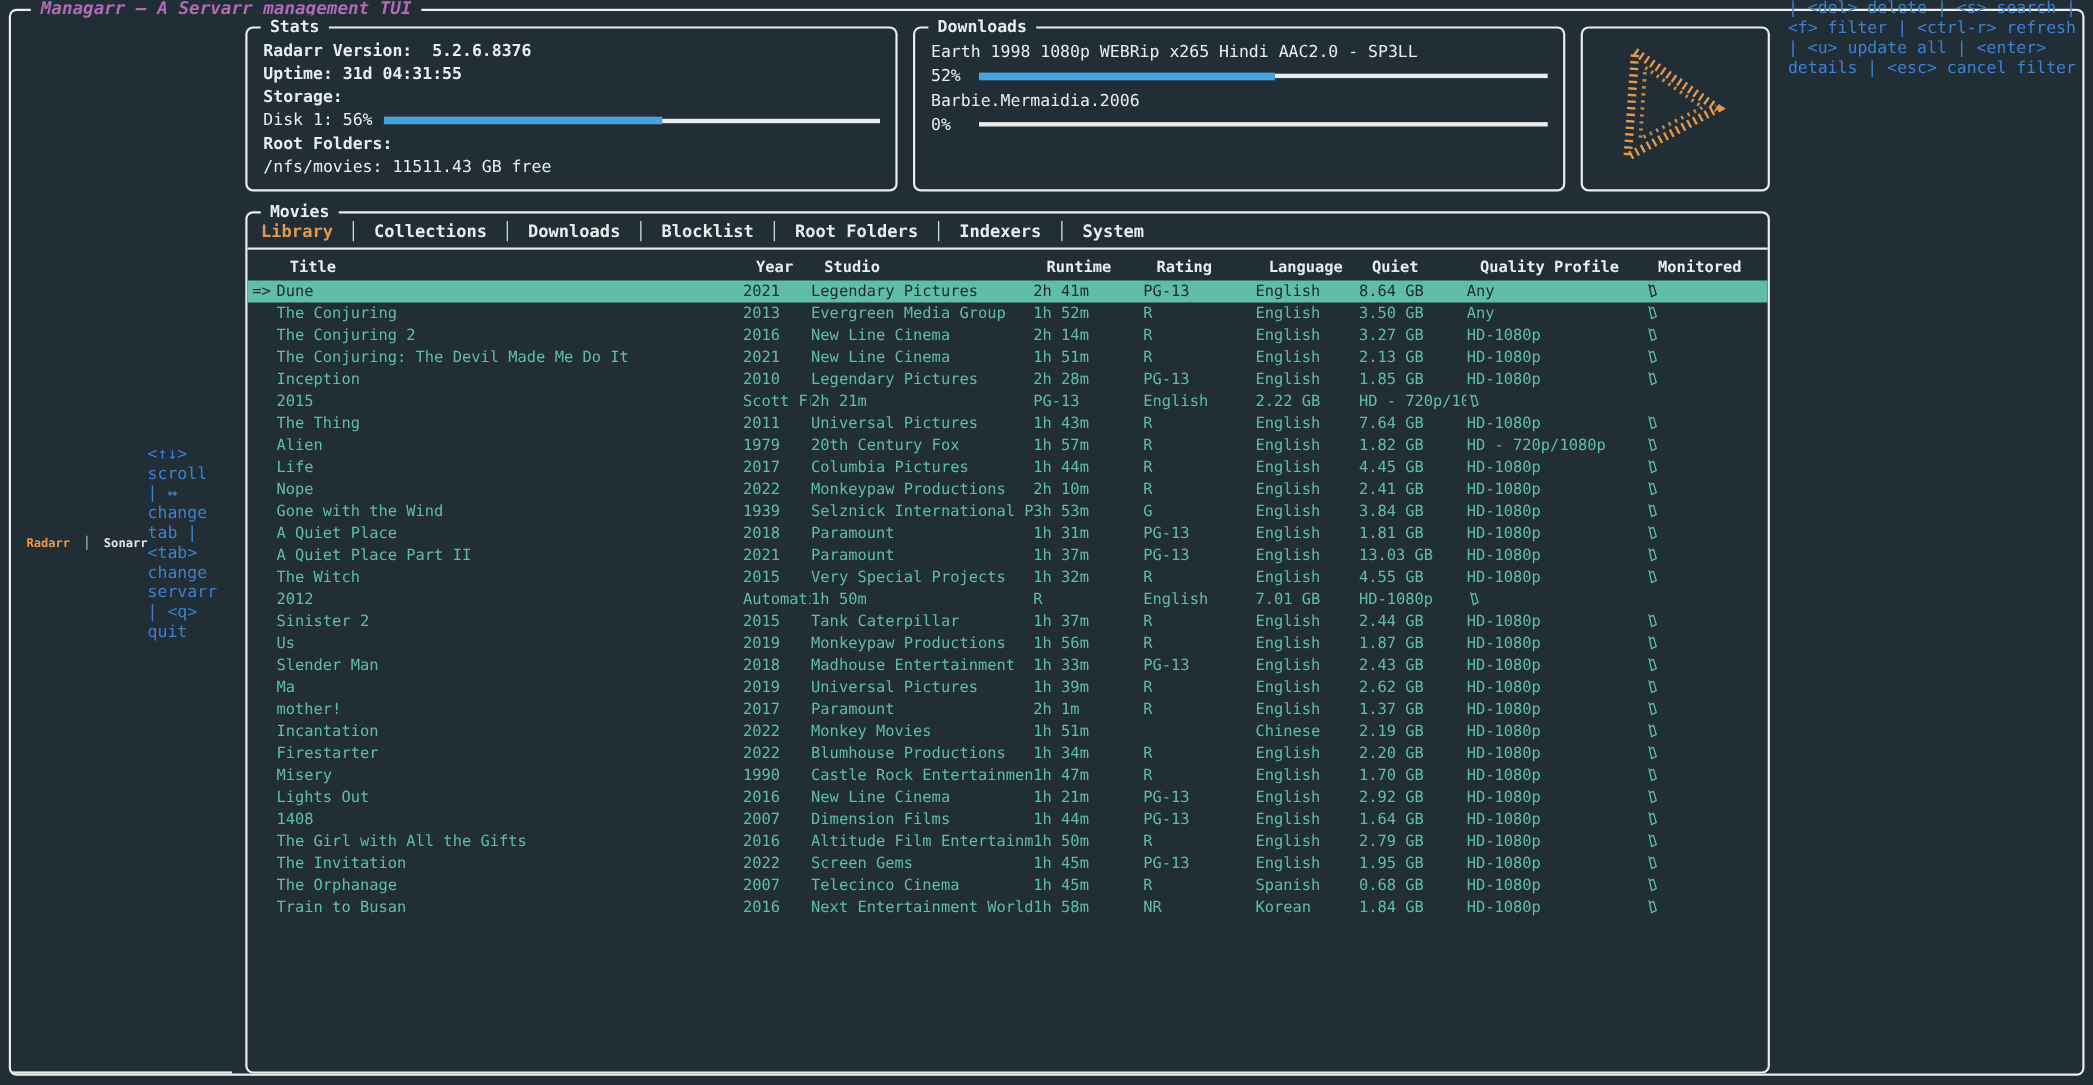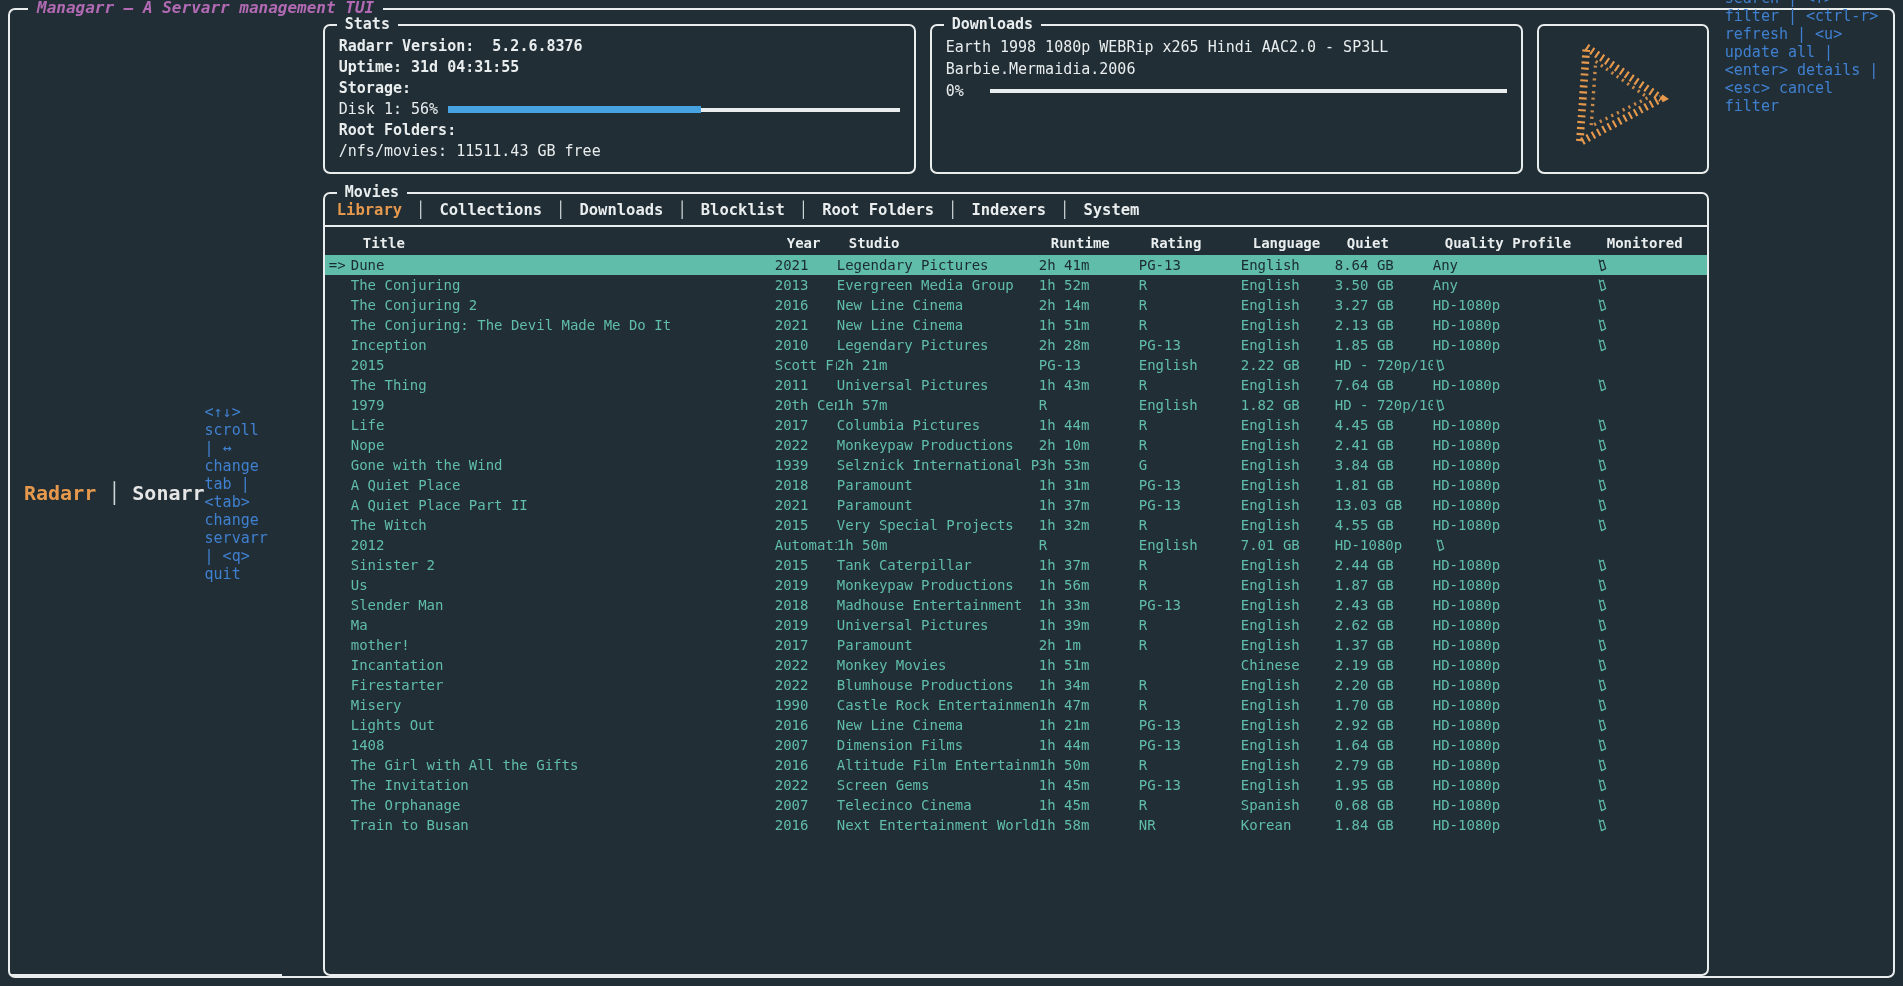--- a/index.html
+++ b/index.html
@@ -30,33 +30,32 @@
     color:#b26ab4;
     line-height:22px;
   }
   .servarr-bar {
     display:flex;
     justify-content:space-between;
     align-items:center;
     padding:8px 14px 6px 14px;
     border-bottom:2px solid #e9edee;
   }
-  .servarr-tabs { display:flex; align-items:center; gap:12px; font-size:20px; font-weight:bold; }
+  .servarr-tabs { display:flex; align-items:center; gap:12px; font-size:11px; font-weight:bold; }
   .servarr-tab.active { color:#e6994d; }
   .servarr-tab { color:#e5e5e5; cursor:default; }
   .tab-sep { color:#cdd4d6; font-weight:normal; }
   .keybind-text { color:#4080d0; font-size:15px; }
   .content {
     flex:1;
     display:flex;
     flex-direction:column;
     padding:14px 12px 0 12px;
     gap:18px;
     min-height:0;
-    margin-left:29px;
   }
   .top-row { display:flex; gap:14px; height:150px; }
   .panel {
     position:relative;
     border:2px solid #e9edee;
     border-radius:7px;
   }
   .panel-title-chip {
     position:absolute;
     top:-12px; left:12px;
@@ -154,20 +153,27 @@
               <span class="rest"></span>
             </span>
         </div>
         <div class="stats-line">Root Folders:</div>
         <div class="stats-line normal">/nfs/movies: 11511.43 GB free</div>
       </div>
 
       <div class="panel downloads-panel">
         <div class="panel-title-chip">Downloads</div>
         <div class="dl-name">Earth 1998 1080p WEBRip x265 Hindi AAC2.0 - SP3LL</div>
+        <div class="dl-gauge-line">
+          <span class="dl-pct">52%</span>
+          <span class="gauge">
+              <span class="fill" style="width: 52%;"></span>
+              <span class="rest"></span>
+            </span>
+        </div>
         <div class="dl-name">Barbie.Mermaidia.2006</div>
         <div class="dl-gauge-line">
           <span class="dl-pct">0%</span>
           <span class="gauge">
               <span class="fill" style="width: 0%;"></span>
               <span class="rest"></span>
             </span>
         </div>
       </div>
 
@@ -334,20 +340,21 @@
     <span class="cell cell-monitored">
       <svg width="14" height="15" viewBox="0 0 16 16">
         <path d="M5.2 3.6 L9.3 2.2 L12.2 11.6 L7.4 13.8 Z" fill="none" stroke="currentColor" stroke-width="1.4" stroke-linejoin="round"></path>
         <line x1="4.2" y1="1.2" x2="6.2" y2="4.2" stroke="currentColor" stroke-width="1.3"></line>
       </svg>
     </span>
     <span class="cell"></span>
   </div>
             <div class="mrow">
     <span class="cell cell-marker"></span>
+    <span class="cell">Alien</span>
     <span class="cell">1979</span>
     <span class="cell">20th Century Fox</span>
     <span class="cell">1h 57m</span>
     <span class="cell">R</span>
     <span class="cell">English</span>
     <span class="cell">1.82 GB</span>
     <span class="cell">HD - 720p/1080p</span>
     <span class="cell cell-monitored">
       <svg width="14" height="15" viewBox="0 0 16 16">
         <path d="M5.2 3.6 L9.3 2.2 L12.2 11.6 L7.4 13.8 Z" fill="none" stroke="currentColor" stroke-width="1.4" stroke-linejoin="round"></path>

